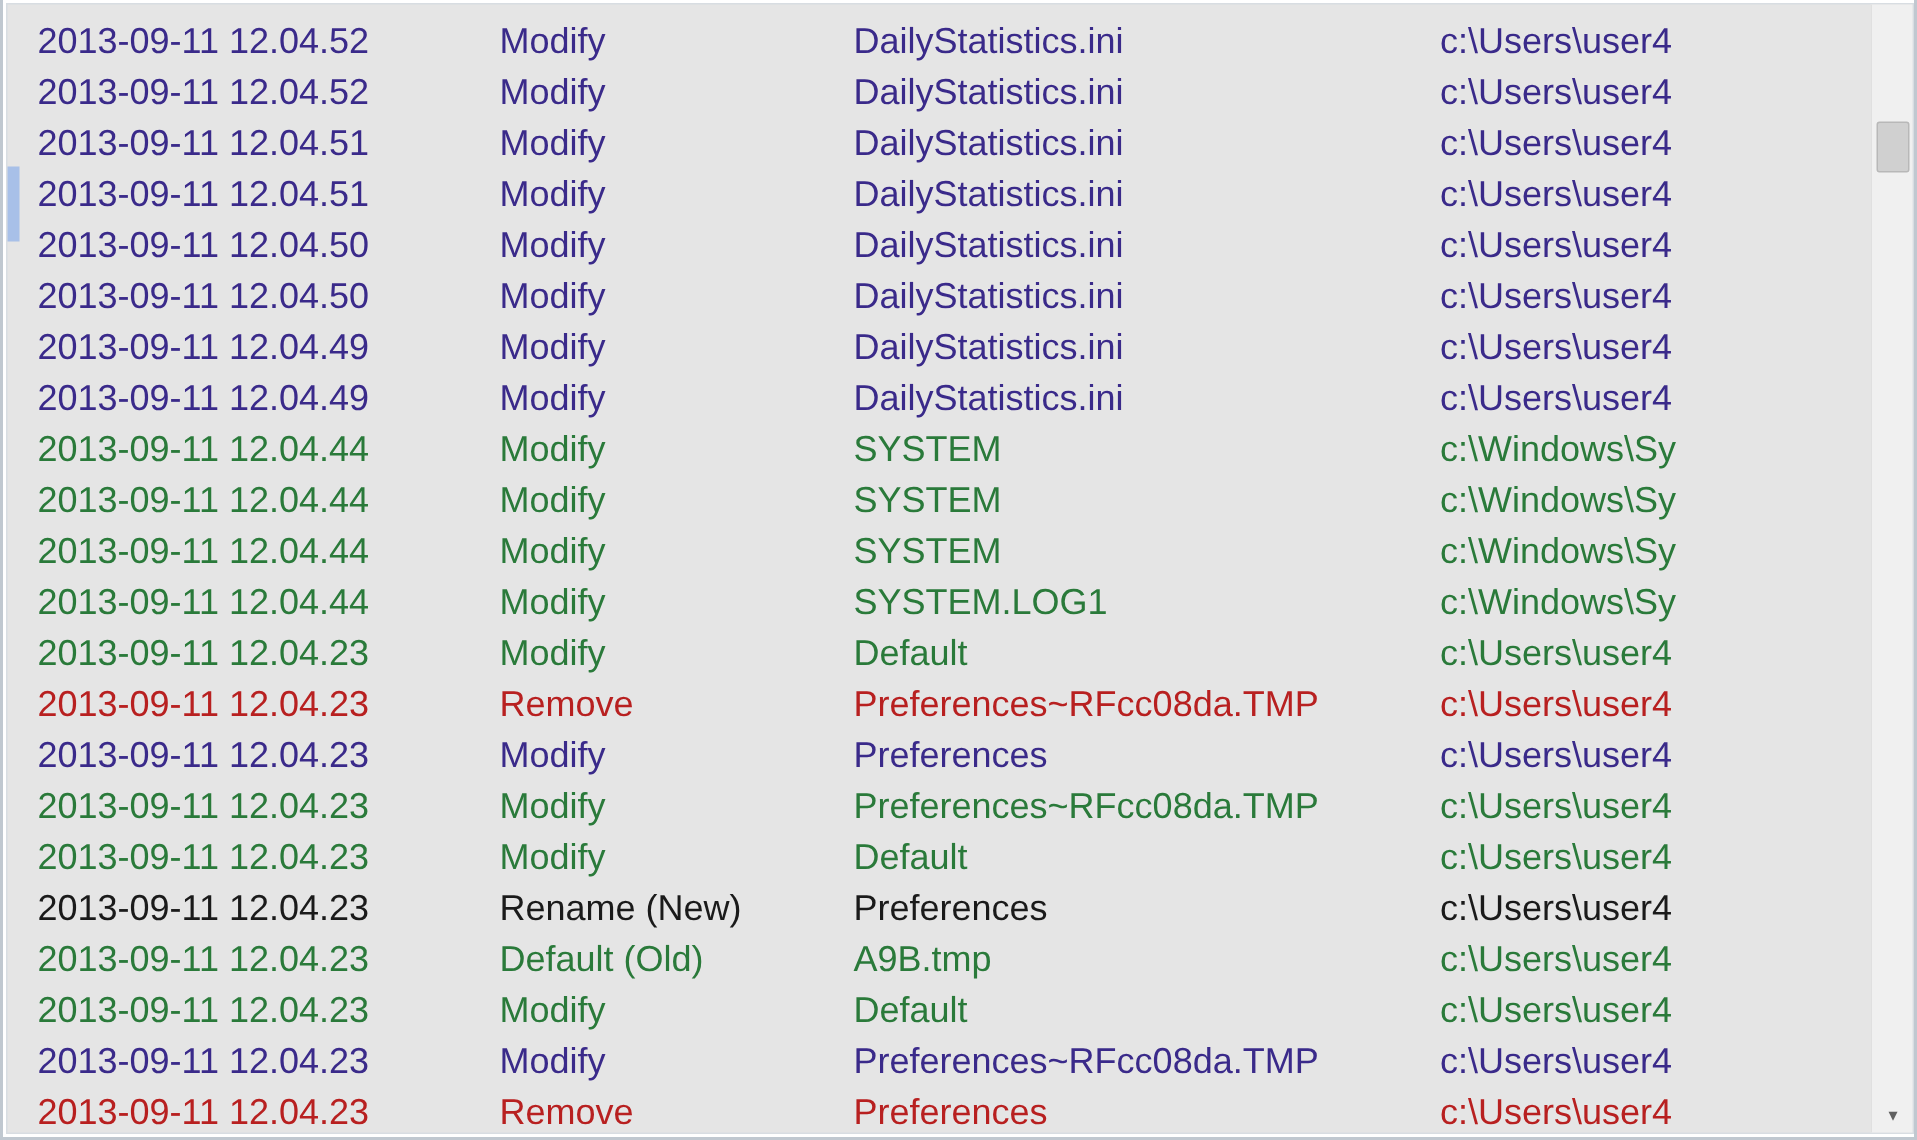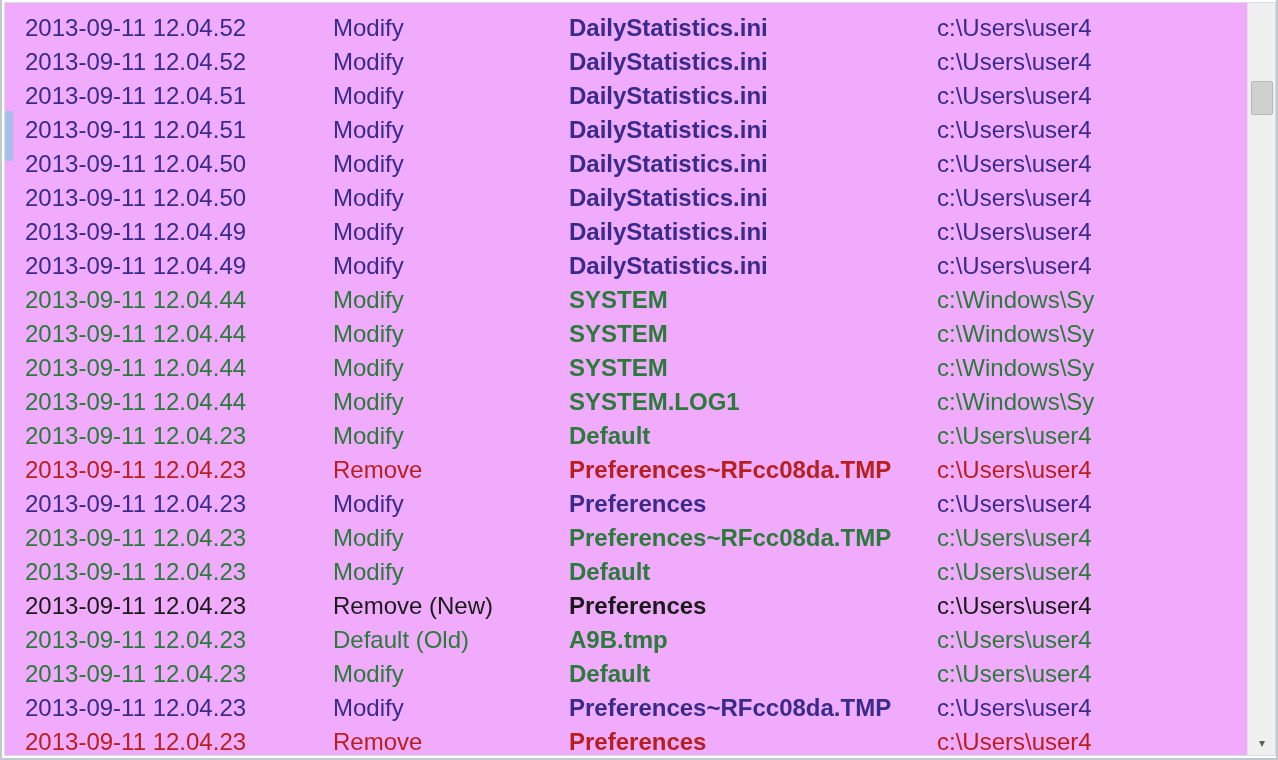--- a/index.html
+++ b/index.html
@@ -23,21 +23,21 @@
       border-top: none;
       background: #fff;
       position: relative;
       padding: 2px 0 2px 2px;
     }
     .window-inner {
       position: relative;
       width: 100%;
       height: 100%;
       border: 1px solid #d8dde2;
-      background: #f0abfc;
+      background: #e5e5e5;
     }
     .left-accent {
       position: absolute;
       left: 0;
       top: 108px;
       width: 8px;
       height: 50px;
       background: #a8c0e8;
     }
     .scrollbar-track {
@@ -92,26 +92,26 @@
       flex-shrink: 0;
     }
     .col-action {
       width: 236px;
       flex-shrink: 0;
       margin-left: 16px;
     }
     .col-file {
       width: 368px;
       flex-shrink: 0;
-      font-weight: bold;
     }
     .col-path {
       flex: 1;
       overflow: hidden;
       text-overflow: clip;
+      margin-left: 23px;
     }
     .c-purple {
       color: #3a2a8a;
     }
     .c-green {
       color: #2a7a3a;
     }
     .c-red {
       color: #b82020;
     }
@@ -225,21 +225,21 @@
           <span class="col-path">c:\Users\user4</span>
         </div>
         <div class="row c-green">
           <span class="col-time">2013-09-11 12.04.23</span>
           <span class="col-action">Modify</span>
           <span class="col-file">Default</span>
           <span class="col-path">c:\Users\user4</span>
         </div>
         <div class="row c-black">
           <span class="col-time">2013-09-11 12.04.23</span>
-          <span class="col-action">Remove (New)</span>
+          <span class="col-action">Rename (New)</span>
           <span class="col-file">Preferences</span>
           <span class="col-path">c:\Users\user4</span>
         </div>
         <div class="row c-green">
           <span class="col-time">2013-09-11 12.04.23</span>
           <span class="col-action">Default (Old)</span>
           <span class="col-file">A9B.tmp</span>
           <span class="col-path">c:\Users\user4</span>
         </div>
         <div class="row c-green">

